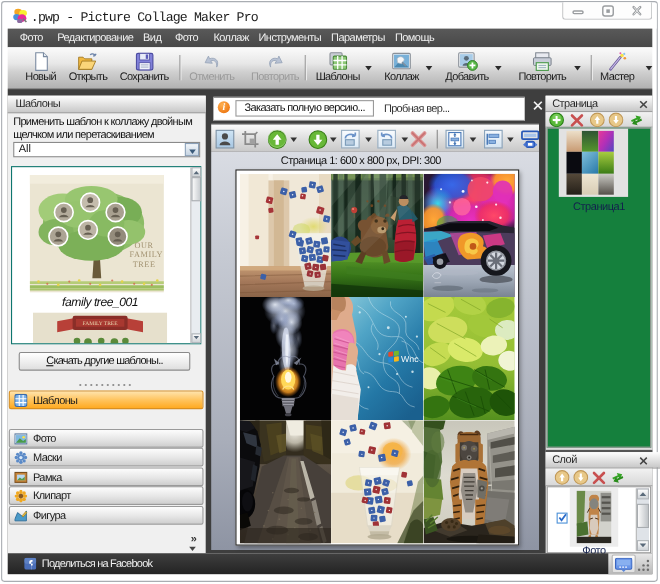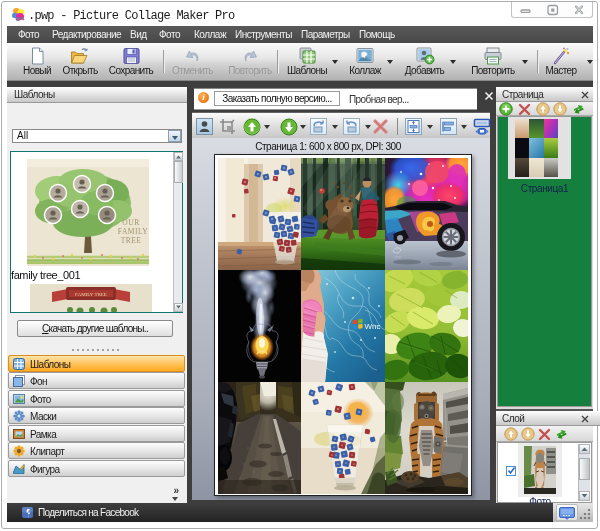--- a/index.html
+++ b/index.html
@@ -23,21 +23,21 @@
 .phead { background:linear-gradient(#fefefe,#e0e0e0 55%,#c8c8c8); border-bottom:1px solid #9a9a9a; color:#2a2a2a; font-size:10px; letter-spacing:-0.5px; }
 #lphead { position:absolute; left:0; top:0; width:180px; height:16px; }
 #lphead span { position:absolute; left:7px; top:2px; }
 #ltext { position:absolute; left:5px; top:19px; width:174px; font-size:10px; letter-spacing:-0.62px; color:#111; line-height:11px; }
 #ldrop { position:absolute; left:5px; top:42px; width:170px; height:14px; background:#fff; border:1px solid #8a8a8a; font-size:10px; color:#111; }
 #ldrop .db { position:absolute; right:0px; top:0px; width:13px; height:12px; background:linear-gradient(#f2f6fa,#c6d4e2); border:1px solid #8aa0b8; }
 #ldrop .db:after { content:""; position:absolute; left:3px; top:5px; border-left:3px solid transparent; border-right:3px solid transparent; border-top:4px solid #3a5a7a; }
 #llist { position:absolute; left:3px; top:64px; width:173px; height:162px; background:#fff; border:1px solid #0f766e; }
 #lscroll { position:absolute; right:0px; top:0px; width:9px; height:160px; background:#e8ecf0; border-left:1px solid #c0c0c0; }
 #lthumb1 { position:absolute; left:19px; top:6px; width:122px; height:107px; }
-#llab1 { position:absolute; left:0px; top:117px; width:160px; text-align:left; font-size:11px; letter-spacing:-0.4px; color:#111; }
+#llab1 { position:absolute; left:0px; top:117px; width:160px; text-align:center; font-size:11px; letter-spacing:-0.4px; color:#111;font-style:italic; }
 #lthumb2 { position:absolute; left:19px; top:132px; width:122px; height:28px; overflow:hidden; }
 #lbtn { position:absolute; left:10px; top:233px; width:156px; height:17px; background:linear-gradient(#ffffff,#ececec 60%,#dedede); border:1px solid #8a8a8a; border-radius:2px; font-size:10px; letter-spacing:-0.7px; color:#111; text-align:center; padding-top:2px; }
 #lsplit { position:absolute; left:0; top:260px; width:180px; height:6px; }
 .acc { position:absolute; left:1px; width:177px; height:17px; background:linear-gradient(#fdfdfd,#e6e6e6 55%,#cecece); border:1px solid #9a9a9a; border-radius:2px; font-size:10px; letter-spacing:-0.55px; color:#1a1a1a; }
 .acc.sel { background:linear-gradient(#ffe3ab,#ffc35c 52%,#ffaa21); border-color:#d98f1f; }
 .acc .t { position:absolute; left:21px; top:3px; }
 .acc svg { position:absolute; left:4px; top:2px; }
 #accmore { position:absolute; right:8px; top:398px; color:#333; font-size:10px; font-weight:bold; }
 #acccaret { position:absolute; right:9px; top:410px; width:0; height:0; border-left:3px solid transparent; border-right:3px solid transparent; border-top:4px solid #444; }
 #notif { position:absolute; left:187px; top:7px; width:283px; height:22px; background:#fff; border-top:1px solid #888; border-bottom:1px solid #9a9a9a; }
@@ -199,20 +199,21 @@
       </svg>
     <div class="lbl">Мастер</div>
   </div>
   <div class="tcaret" style="left:580px;"></div>
 </div>
 <div id="work">
   <div id="lpanel">
     <div id="lphead" class="phead">
         <span>Шаблоны</span>
       </div>
+    <div id="ltext">Применить шаблон к коллажу двойным<br>щелчком или перетаскиванием</div>
     <div id="ldrop">
         <span style="position:absolute;left:4px;top:0px;">All</span>
         <div class="db"></div>
       </div>
     <div id="llist">
       <div id="lscroll">
         <div class="abs" style="left:0;top:0;width:9px;height:9px;background:linear-gradient(#fdfdfd,#d0d4d8);border:1px solid #b0b4b8;"></div>
         <svg class="abs" style="left:1px;top:2px" width="7" height="6">
             <path d="M3.5 1.5 L6 4.5 L1 4.5 Z" fill="#5a6a7a"></path>
           </svg>
@@ -316,27 +317,20 @@
           <circle cx="111" cy="3" r="1"></circle>
         </g>
       </svg>
     <div class="acc sel" style="top:268px;">
       <svg width="12" height="12" viewBox="0 0 12 12">
           <rect x="0.5" y="0.5" width="11" height="11" rx="2" fill="#7ab0e8" stroke="#3a6aaa"></rect>
           <path d="M1 4.5 L11 4.5 M1 8 L11 8 M4.5 1 L4.5 11 M8 1 L8 11" stroke="#fff" stroke-width="1"></path>
         </svg>
       <div class="t">Шаблоны</div>
     </div>
-    <div class="acc" style="top:285px;">
-      <svg width="12" height="12" viewBox="0 0 12 12">
-          <rect x="2.5" y="0.5" width="9" height="9" fill="#fff" stroke="#8a98a8"></rect>
-          <rect x="0.5" y="2.5" width="9" height="9" fill="#88b8e8" stroke="#4a6a9a"></rect>
-        </svg>
-      <div class="t">Фон</div>
-    </div>
     <div class="acc" style="top:303px;">
       <svg width="12" height="12" viewBox="0 0 12 12">
           <rect x="0.5" y="1.5" width="11" height="9" fill="#e8f0f8" stroke="#5a7aa0"></rect>
           <rect x="1.5" y="2.5" width="9" height="7" fill="#80b8e0"></rect>
           <path d="M1.5 9.5 L5 5.5 L8 8 L10.5 6 L10.5 9.5 Z" fill="#4a9a4a"></path>
           <circle cx="8.5" cy="4.5" r="1.2" fill="#f8e048"></circle>
         </svg>
       <div class="t">Фото</div>
     </div>
     <div class="acc" style="top:320px;">

